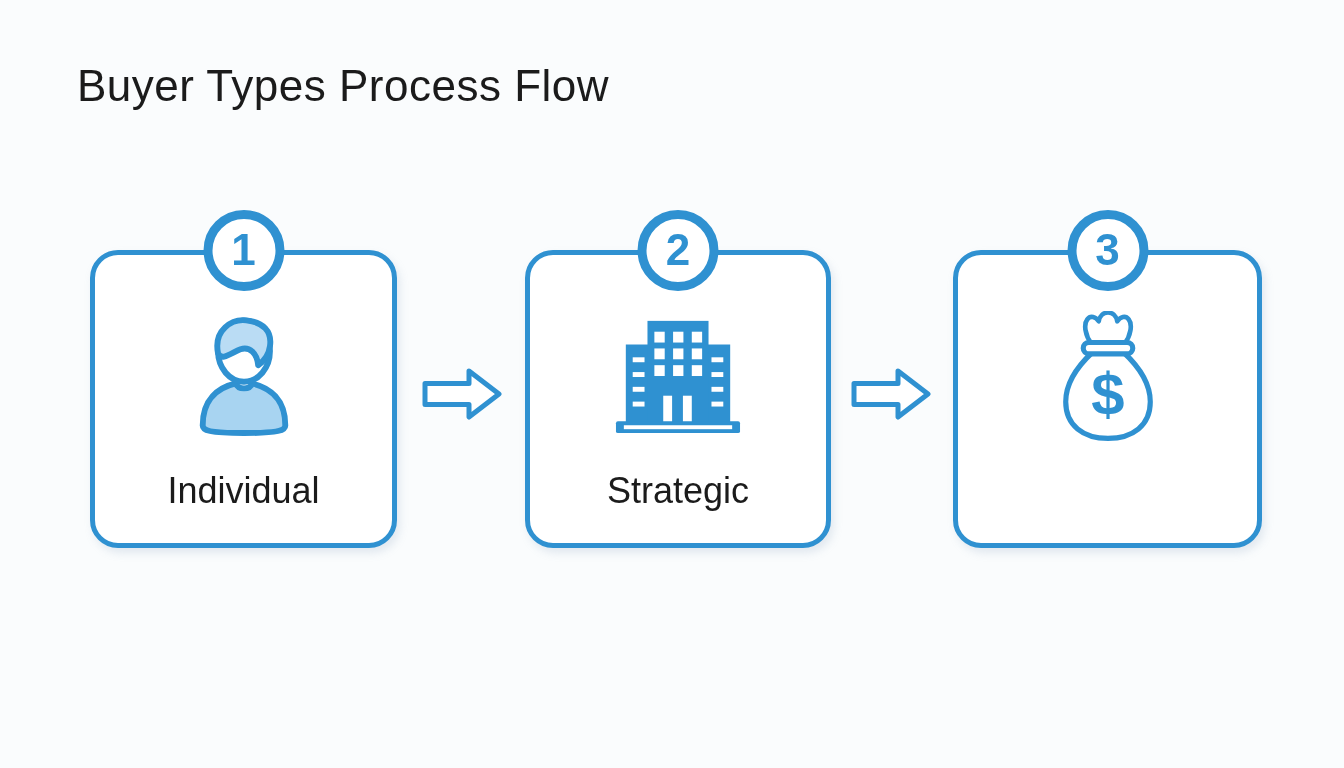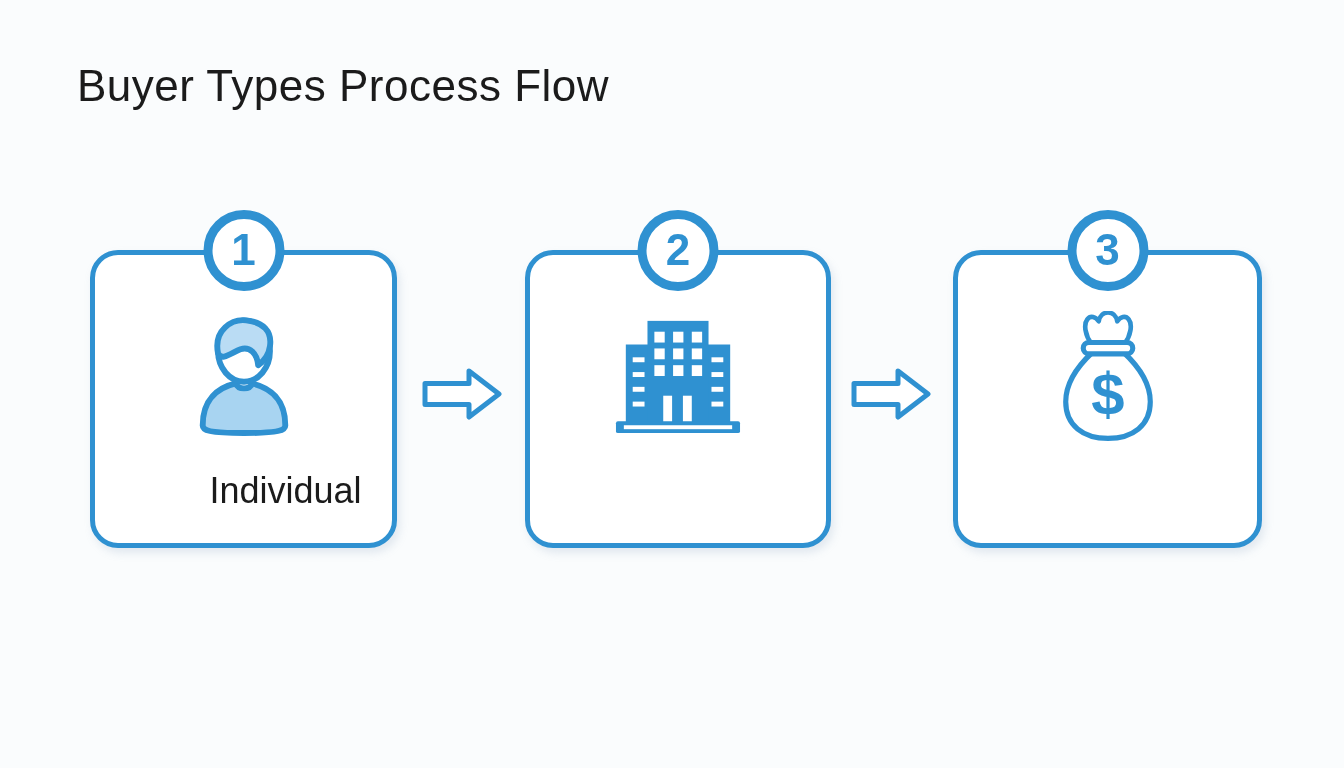--- a/index.html
+++ b/index.html
@@ -45,21 +45,21 @@
   }
 
   .icon-wrap{
     position:absolute;top:54px;left:0;width:100%;height:136px;
     display:flex;align-items:center;justify-content:center;
   }
 
   .step-label{
     position:absolute;top:214px;left:0;width:100%;
     text-align:center;font-size:36px;line-height:44px;
-    color:var(--text);font-weight:400;margin-left:42px;
+    color:var(--text);font-weight:400;
   }
 
   .flow-arrow{position:absolute;top:366px;width:80px;height:56px;}
   .arrow-1{left:422px;}
   .arrow-2{left:851px;}
 
   
   .st{stroke:var(--accent);stroke-width:5;stroke-linejoin:round;stroke-linecap:round;}
   .fa{fill:var(--accent);}
   .fw{fill:#ffffff;}
@@ -118,20 +118,21 @@
         <rect class="fw" x="79" y="30" width="10.5" height="11"></rect>
         <rect class="fw" x="41" y="47" width="10.5" height="11"></rect>
         <rect class="fw" x="60" y="47" width="10.5" height="11"></rect>
         <rect class="fw" x="79" y="47" width="10.5" height="11"></rect>
         <rect class="fw" x="50" y="78" width="9" height="28"></rect>
         <rect class="fw" x="70" y="78" width="9" height="28"></rect>
         <rect class="fa" x="2" y="104" width="126" height="12" rx="2"></rect>
         <rect class="fw" x="10" y="108" width="110" height="4"></rect>
       </svg>
     </div>
+    <div class="step-label">Strategic</div>
   </div>
 
   <div class="flow-arrow arrow-2">
     <svg width="80" height="56" viewBox="0 0 80 56">
       <polygon class="st fw" points="3,17.5 47,17.5 47,5 77,28 47,51 47,38.5 3,38.5"></polygon>
     </svg>
   </div>
 
   <div class="step-card card-3">
     <div class="step-badge">

